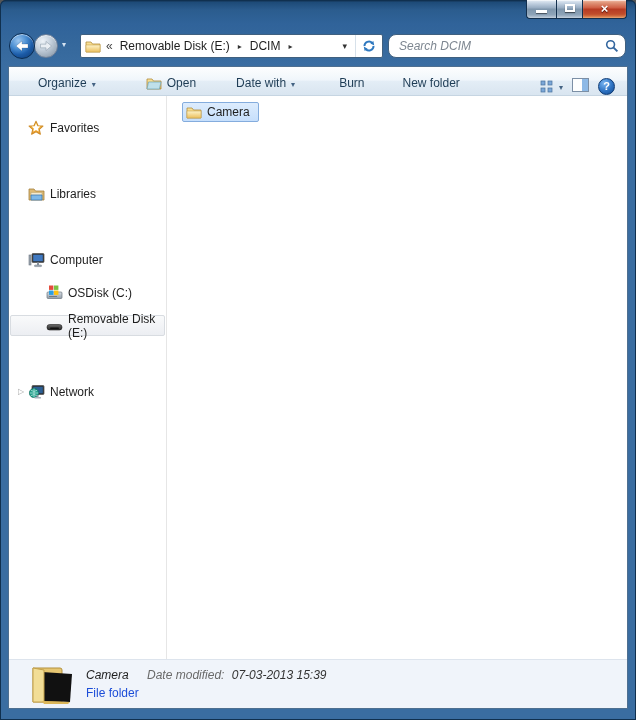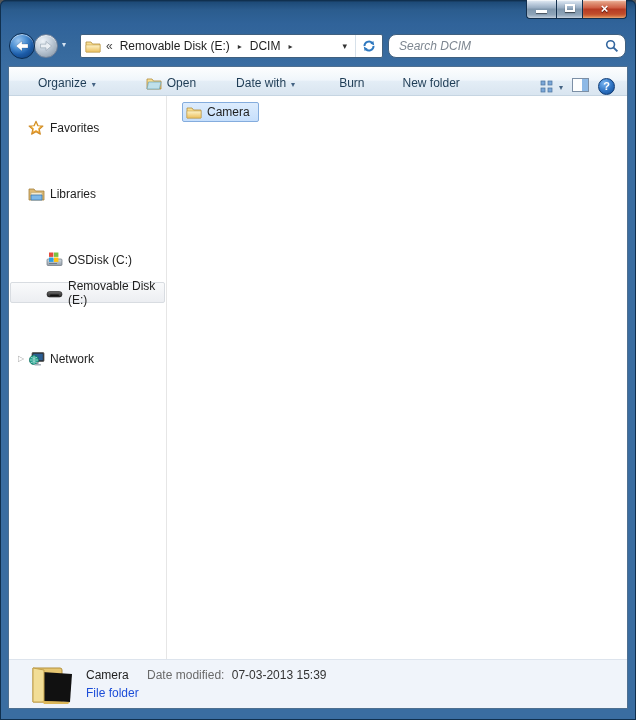--- a/index.html
+++ b/index.html
@@ -63,21 +63,21 @@
   .ind-exp{padding-left:4px;}
   .side-ico{width:18px;height:16px;margin-right:5px;display:flex;align-items:center;justify-content:center;flex:none;}
   .expander{width:12px;color:#a9a9a9;font-size:8px;text-align:center;flex:none;}
   .side-gap{height:21px;}
   .filelist{flex:1;padding:6px 0 0 15px;}
   .tile{display:inline-flex;align-items:center;gap:5px;padding:2px 8px 2px 3px;border:1px solid #84acdd;border-radius:2px;
     background:linear-gradient(#ddecfd,#c6dffc);}
   
   .details{height:49px;border-top:1px solid #dde4ed;background:#f0f4fa;position:relative;}
   .bigfolder{position:absolute;left:21px;top:4px;}
-  .d-line1{position:absolute;left:77px;top:8px;white-space:nowrap;}
+  .d-line1{position:absolute;left:77px;top:8px;white-space:nowrap;font-style:italic;}
   .d-line2{position:absolute;left:77px;top:26px;color:#1d4ed8;}
   .d-name{color:#1e1e1e;}
   .d-label{color:#6a6a6a;margin-left:15px;}
   .d-value{color:#333;margin-left:4px;}
 </style>
 </head>
 <body>
 
 <svg width="0" height="0" style="position:absolute">
   <defs>
@@ -230,20 +230,32 @@
             <svg width="17" height="15" viewBox="0 0 17 15">
               <path d="M1 3 h5 l1.5 2 H16 v9 H1 Z" fill="#ddba74" stroke="#a5803c" stroke-width=".8"></path>
               <rect x="3" y="6.5" width="11" height="4" fill="#f4ead0" stroke="#c4aa72" stroke-width=".6"></rect>
               <path d="M3 9 h11 v5 H3 Z" fill="#7db8e8" stroke="#3f78ad" stroke-width=".8"></path>
             </svg>
           </span>
           <span>Libraries</span>
         </div>
         <div class="side-gap"></div>
 
+        <div class="side-row ind0">
+          <span class="side-ico">
+            <svg width="17" height="16" viewBox="0 0 17 16">
+              <rect x="1" y="3" width="2" height="10" fill="#9aa4ae" stroke="#6b7680" stroke-width=".6"></rect>
+              <rect x="4" y="1.5" width="12" height="9" rx="1" fill="#2b2b2b" stroke="#5a5a5a" stroke-width=".8"></rect>
+              <rect x="5.2" y="2.7" width="9.6" height="6.6" fill="#3f78c0"></rect>
+              <rect x="9" y="10.5" width="2" height="2.5" fill="#8b95a0"></rect>
+              <rect x="6.5" y="13" width="7" height="1.6" rx=".5" fill="#a7b0ba" stroke="#6b7680" stroke-width=".5"></rect>
+            </svg>
+          </span>
+          <span>Computer</span>
+        </div>
 
         <div class="side-row ind1">
           <span class="side-ico">
             <svg width="17" height="15" viewBox="0 0 17 15">
               <rect x="1" y="7" width="15" height="6.5" rx="1" fill="url(#gdrive)" stroke="#6b7680" stroke-width=".7"></rect>
               <rect x="3" y="11" width="8" height="1" fill="#707a84"></rect>
               <g transform="translate(3,0.5)">
                 <rect x="0" y="0" width="4.4" height="4.4" fill="#e34b3c"></rect>
                 <rect x="5" y="0" width="4.4" height="4.4" fill="#7bc143"></rect>
                 <rect x="0" y="5" width="4.4" height="4.4" fill="#2d9fe0"></rect>

